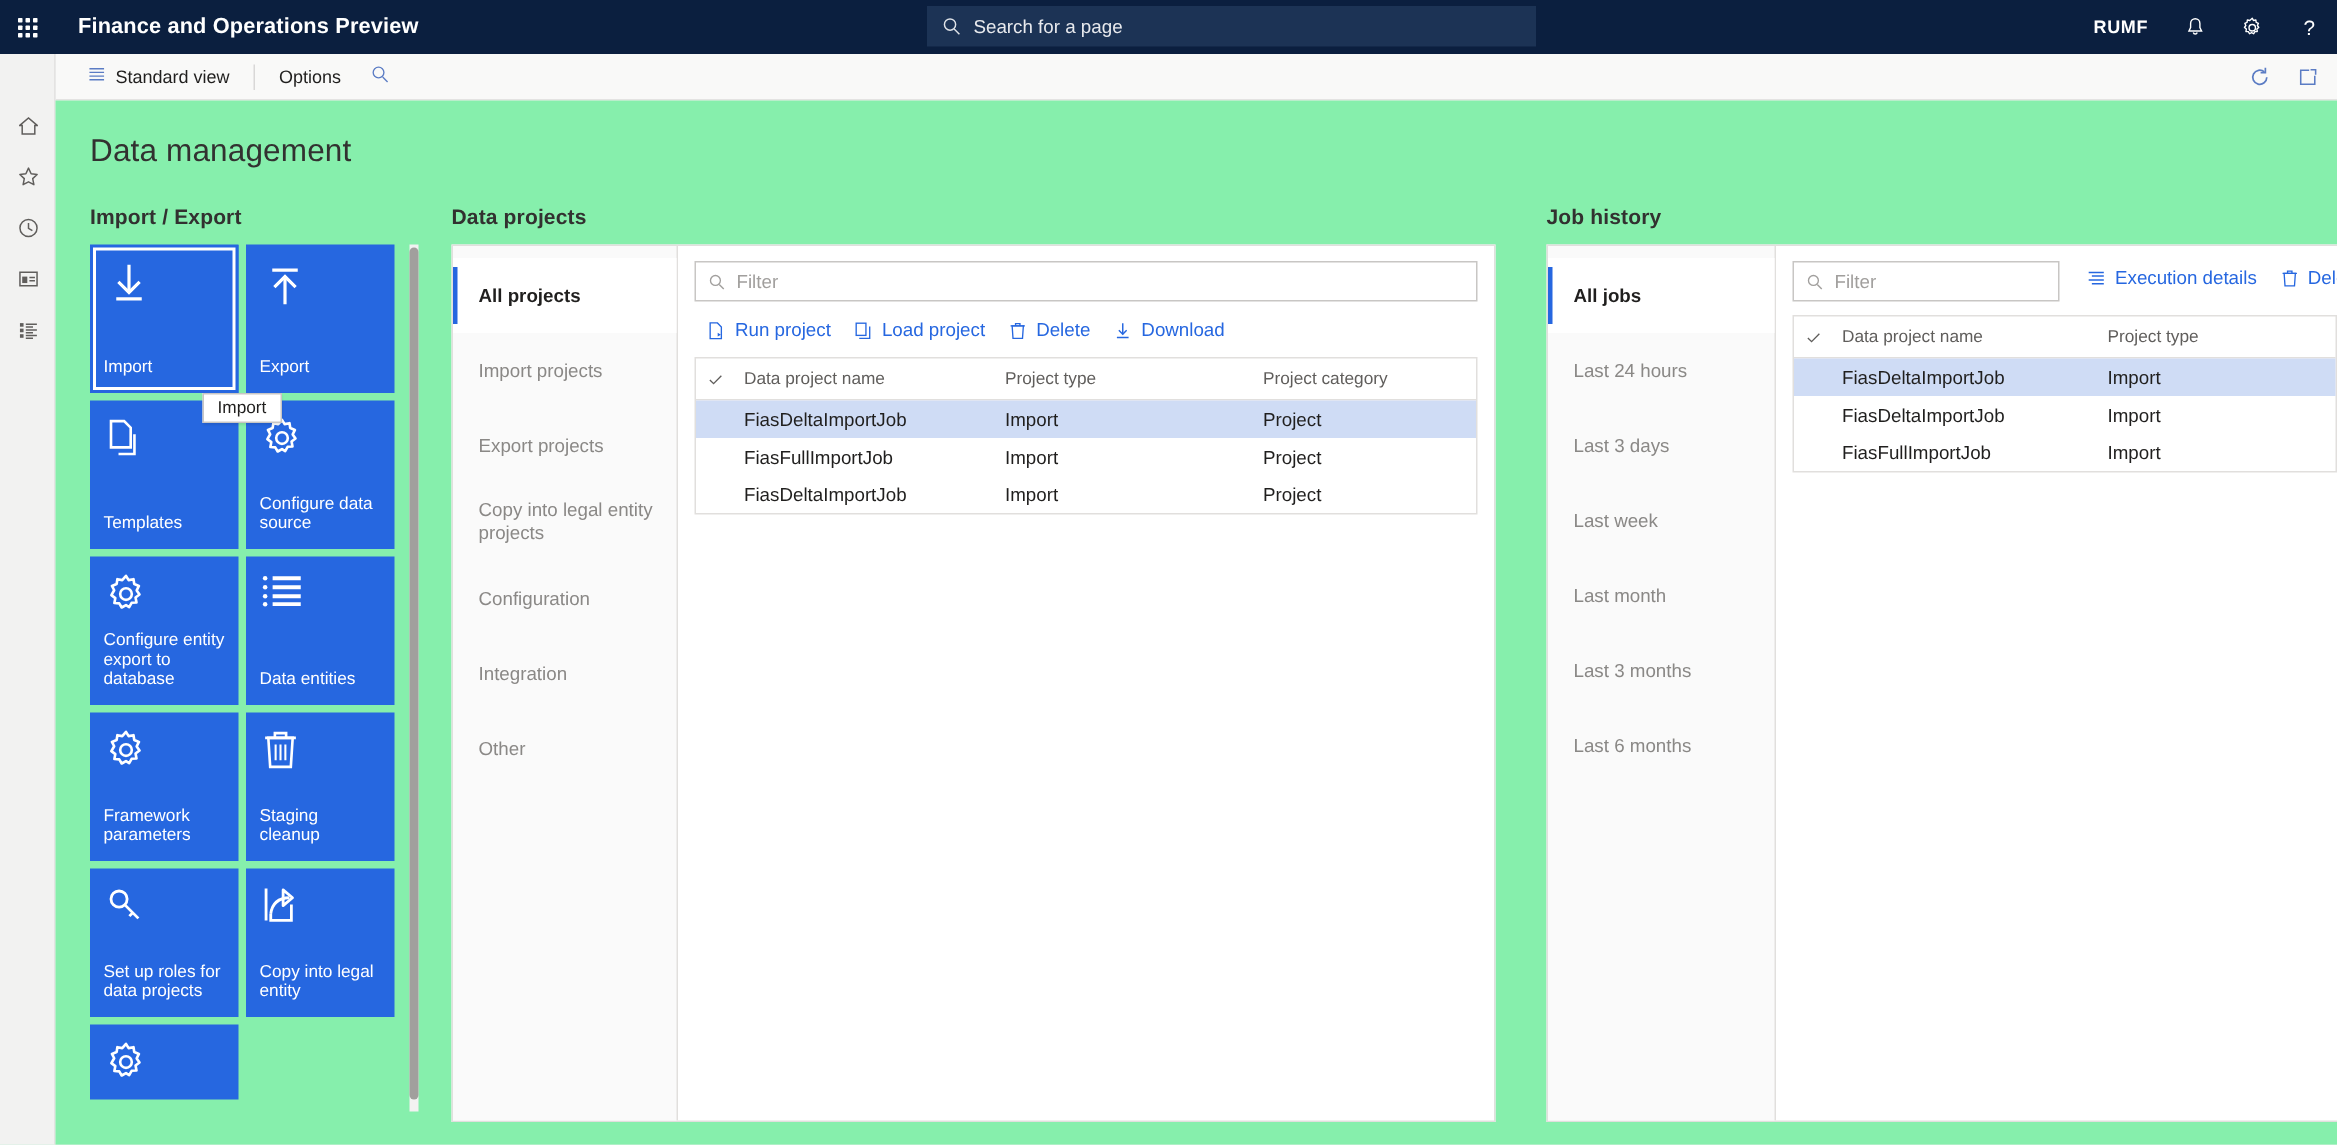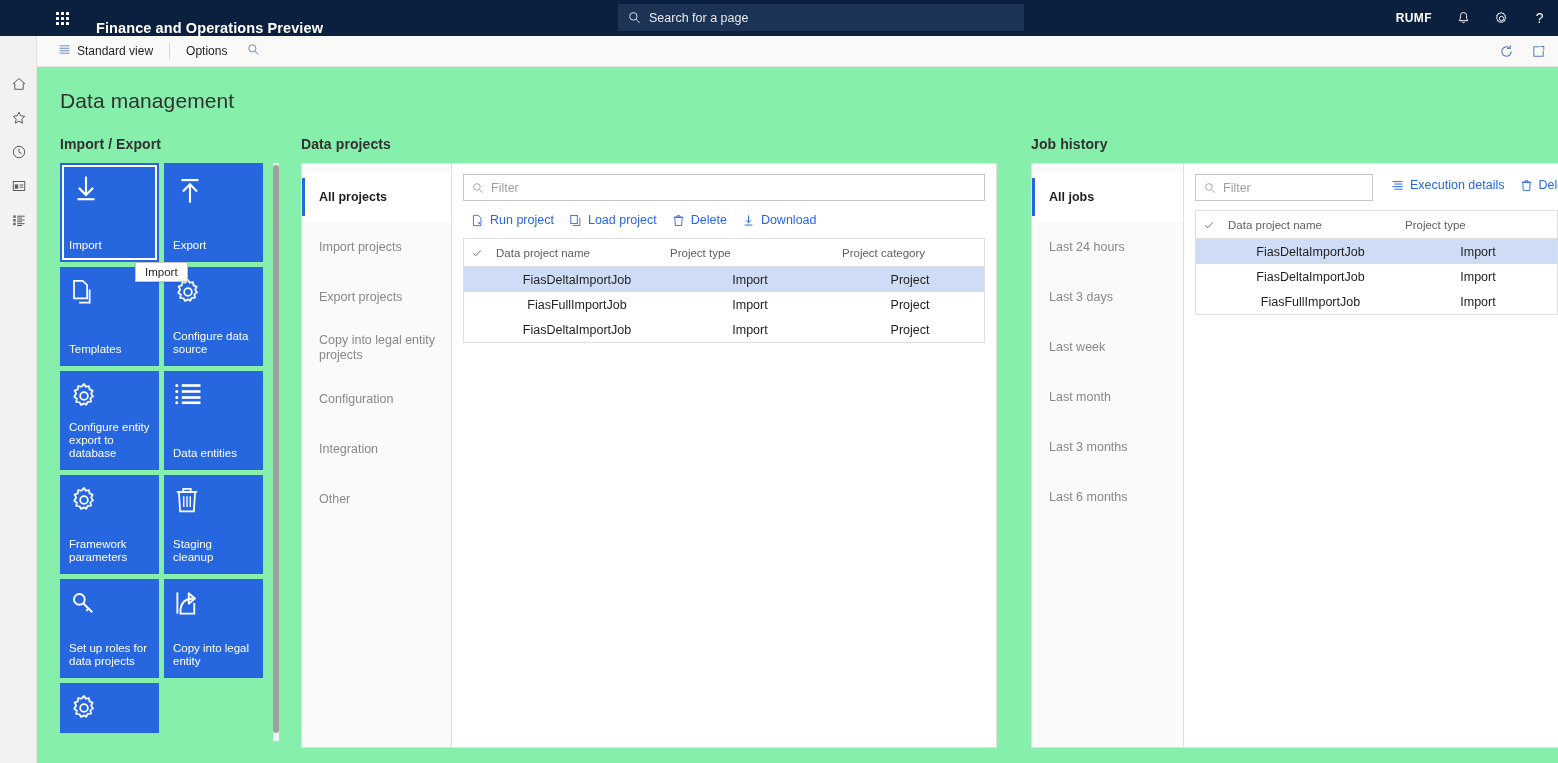--- a/index.html
+++ b/index.html
@@ -6,23 +6,22 @@
   html, body {
     width: 1558px; height: 763px;
     font-family: "Liberation Sans", sans-serif;
     background: #f2f2f1;
     overflow: hidden;
   }
 
   
   .topbar {
     height: 36px; background: #0b1f3f;
-    display: flex; align-items: flex-end;
+    display: flex; align-items: center;
     position: relative;
-    padding-left: 44px;
   }
   .waffle {
     width: 36px; height: 36px;
     display: flex; align-items: center; justify-content: center;
     cursor: pointer;
   }
   .waffle-grid {
     display: grid; grid-template-columns: repeat(3, 3px);
     grid-template-rows: repeat(3, 3px); gap: 2px;
   }
@@ -181,21 +180,21 @@
   .grid {
     border: 1px solid #e1dfdd; background: #ffffff; width: 100%;
   }
   .grid-head {
     display: flex; align-items: center; height: 28px;
     border-bottom: 1px solid #e1dfdd; font-size: 11.5px; color: #605e5c;
   }
   .grid-head .cell { padding: 0 6px; }
   .grid-row {
     display: flex; align-items: center; height: 25px;
-    font-size: 12.5px; color: #201f1e; cursor: pointer; text-align: center;
+    font-size: 12.5px; color: #201f1e; cursor: pointer;
   }
   .grid-row .cell { padding: 0 6px; overflow: hidden; text-overflow: ellipsis; white-space: nowrap; }
   .grid-row.selected { background: #cfdcf5; }
   .grid-row.selected .cell:first-child + .cell { color: #1c4fb5; }
   .ckcol { width: 26px; flex-shrink: 0; display: flex; align-items: center; justify-content: center; }
 
   
   .col-projects { width: 730px; padding-left: 0; }
   .col-projects .panel { width: 696px; }
   .c2-name { width: 174px; }

